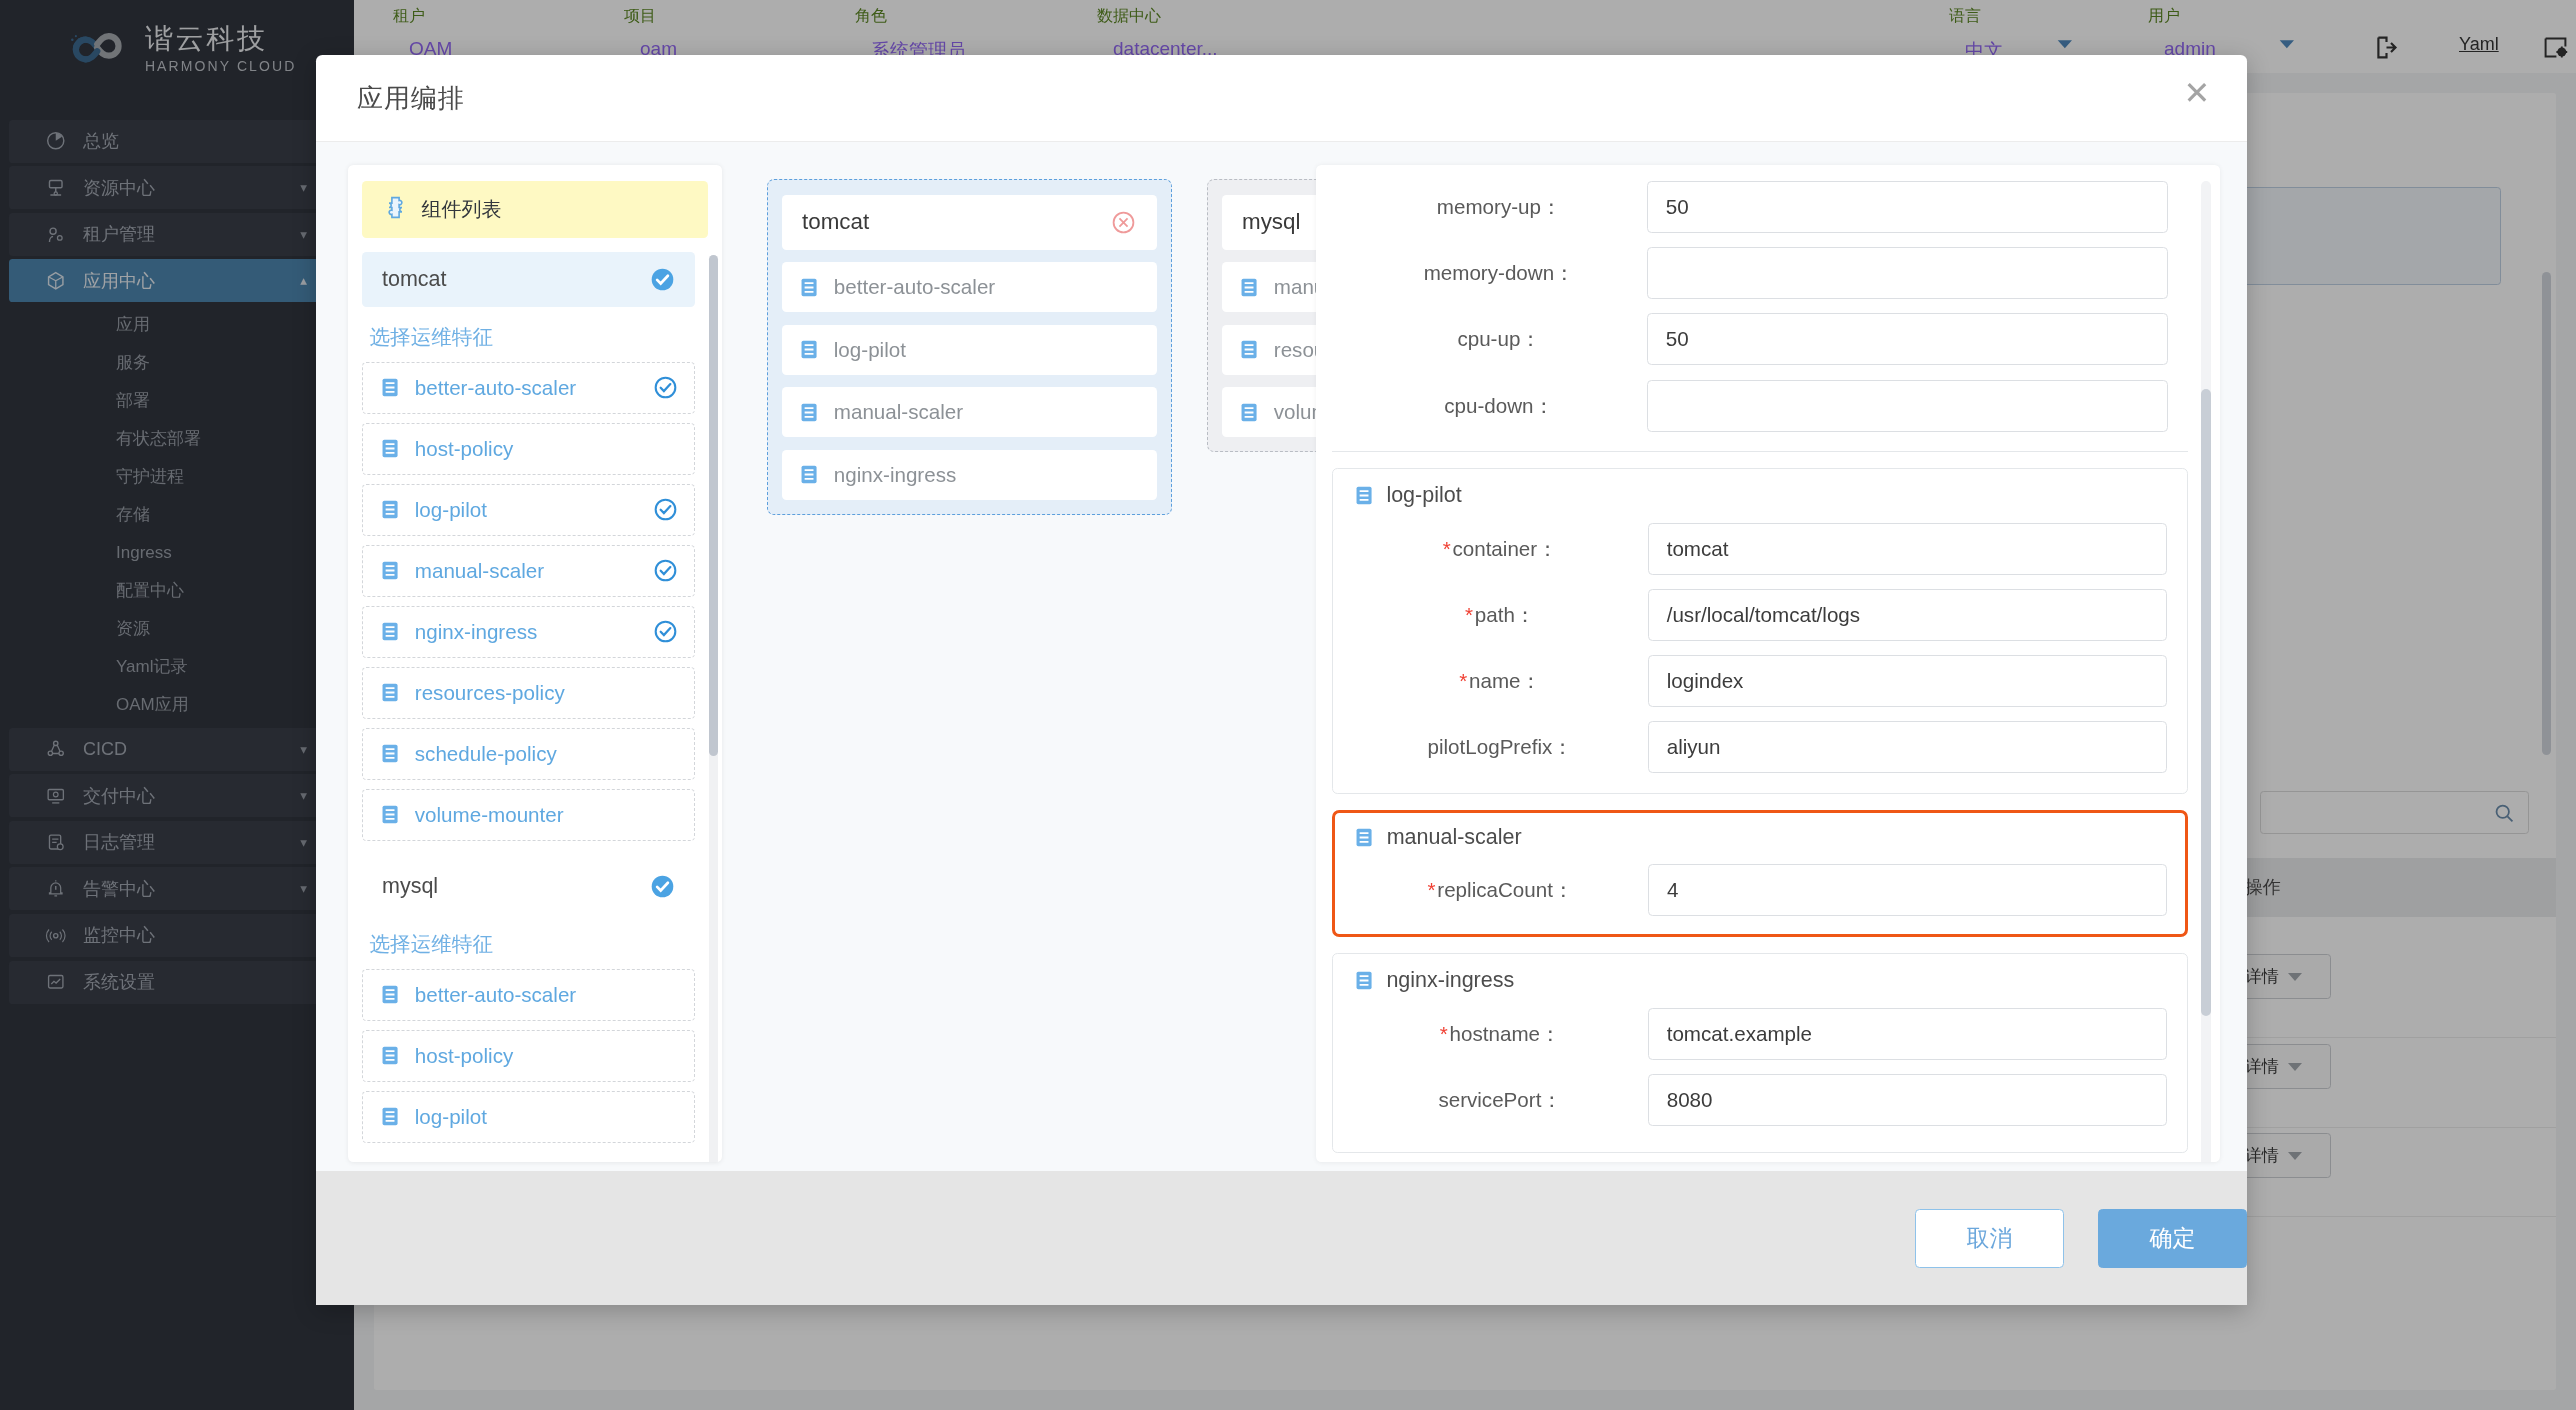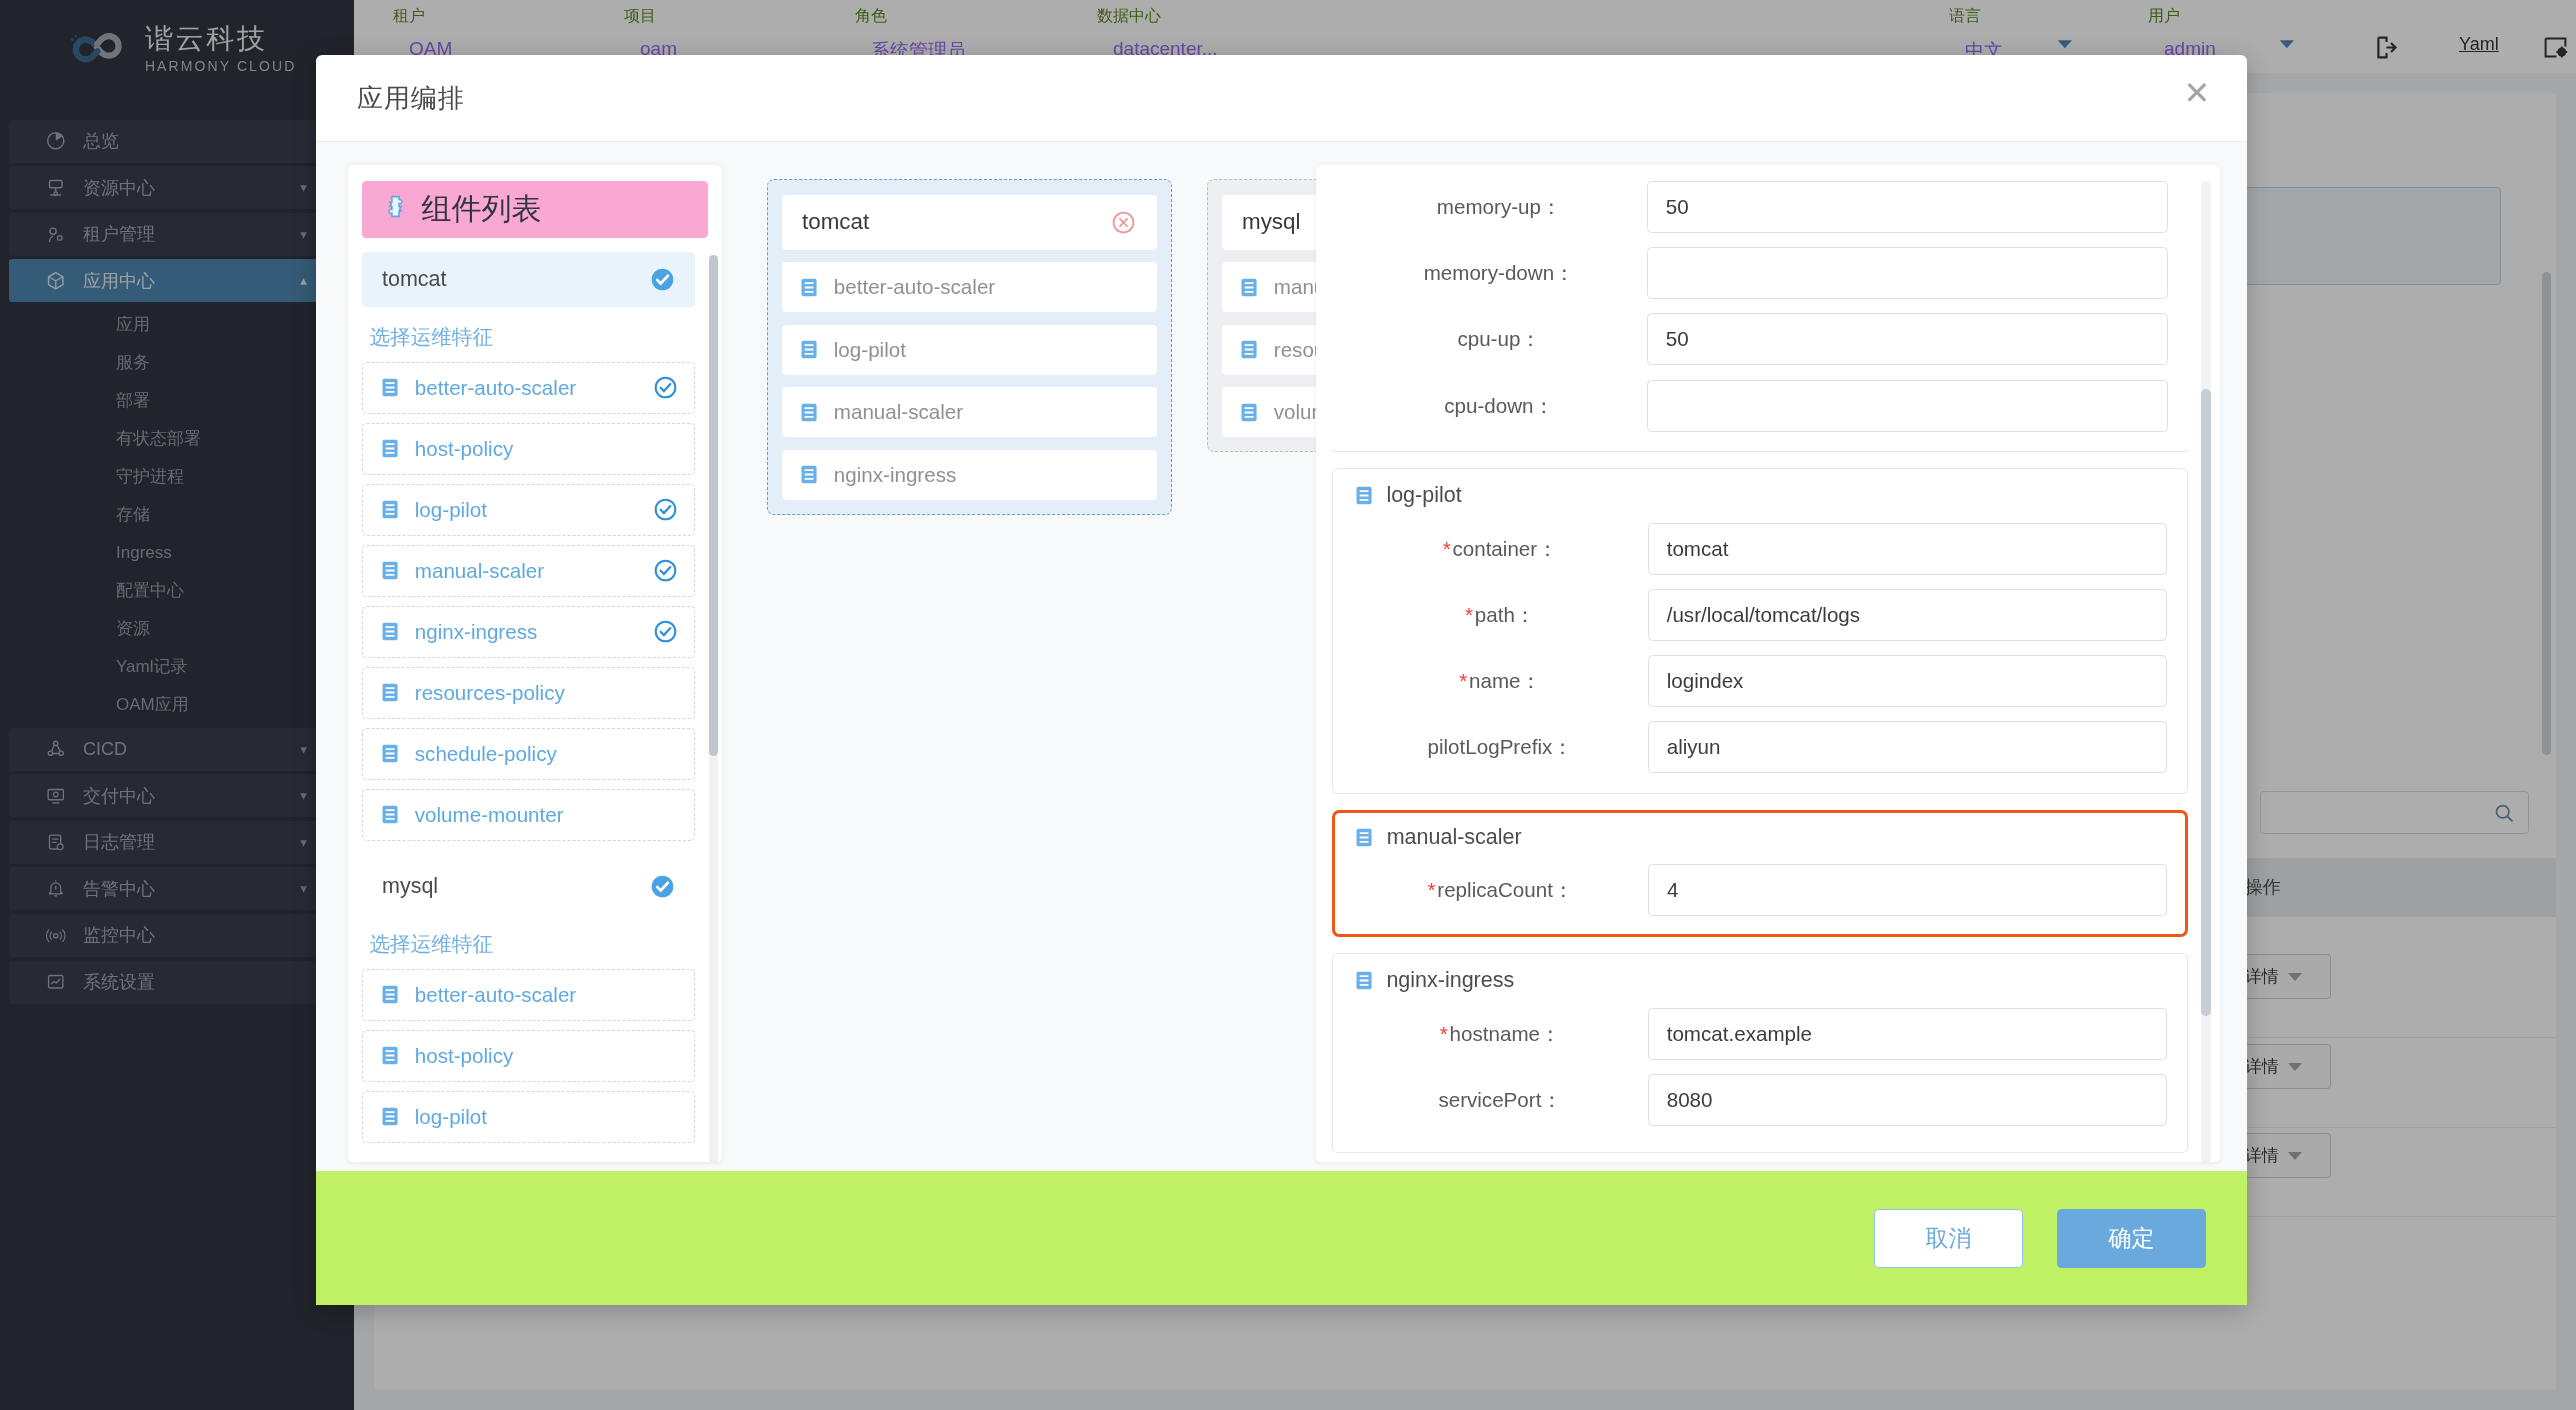--- a/index.html
+++ b/index.html
@@ -97,39 +97,39 @@
     position: absolute; right: 32px; top: 19.7px; width: 36px; height: 36px;
     display:flex; align-items:center; justify-content:center;
     font-size: 32px; color: #a4a4a4; cursor: pointer; line-height: 1; font-weight: 300;
   }
   .modal-body {
     flex: 1; background: #f7f9fb; border-top: 0.9px solid #ececec;
     display: flex; padding: 23px 27px 9px 32px; gap: 27px; overflow: hidden;
   }
   .modal-footer {
     height: 134px; flex: 0 0 134px; display: flex; align-items: center;
-    justify-content: flex-end; gap: 34px; padding-right: 41px; background:#bef264;
+    justify-content: flex-end; gap: 34px; background:#e5e5e5;
   }
   .btn {
     width: 149px; height: 59px; border-radius: 4.5px; font-size: 23px;
     display: flex; align-items: center; justify-content: center; cursor: pointer;
   }
   .btn-cancel { background: #fff; border: 0.9px solid #8ec2ea; color: #6ba7dc; }
   .btn-ok { background: #6aa9dd; color: #fff; border: 0.9px solid #6aa9dd; }
 
   
   .comp-panel {
     width: 374px; flex: 0 0 374px; background: #fff;
     border-radius: 5.4px; box-shadow: 0 0.9px 5.4px rgba(0,0,0,0.07);
     padding: 16px 14.3px 0 14.3px; position: relative; overflow: hidden;
   }
   .comp-head {
-    height: 57px; background: #f9a8d4; border-radius: 4.5px;
+    height: 57px; background: #fef9c3; border-radius: 4.5px;
     display: flex; align-items: center; gap: 12.5px; padding-left: 19.7px;
-    font-size: 30px; color: #33373d; margin-bottom: 14.3px;
+    font-size: 20px; color: #33373d; margin-bottom: 14.3px;
   }
   .comp-scroll { height: 1020px; overflow: hidden; position: relative; padding-right: 12.5px; }
   .comp-item {
     height: 55px; border-radius: 4.5px; display: flex; align-items: center;
     padding: 0 19.7px; font-size: 21.5px; color: #4b4b4b; cursor: pointer;
     justify-content: space-between; margin-bottom: 5.4px;
   }
   .comp-item.selected { background: #e9f3fb; }
   .trait-group-label { font-size: 20.6px; color: #6fb0e4; margin: 16px 0 10.7px 7.2px; }
   .trait-item {

